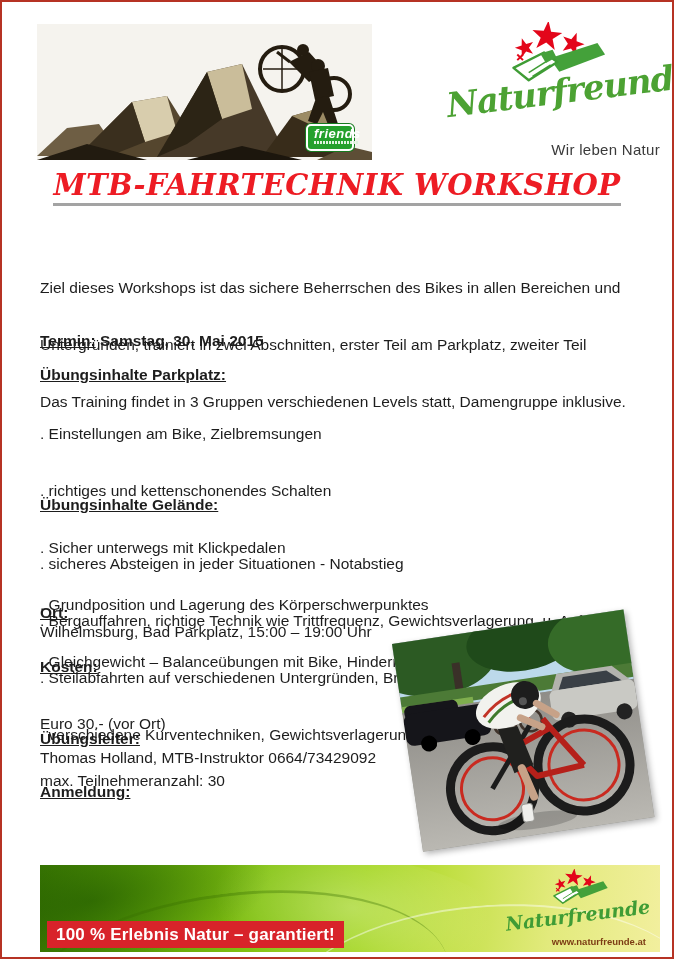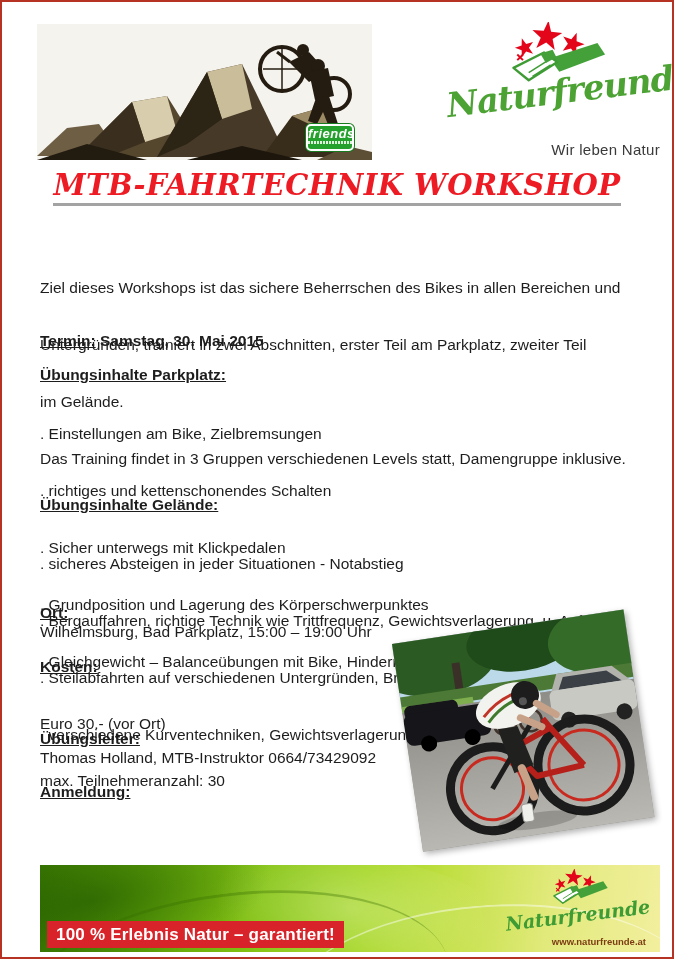--- a/index.html
+++ b/index.html
@@ -9,21 +9,21 @@
     border:2px solid #b63324; overflow:hidden;
     font-family:"Liberation Sans", sans-serif; color:#1d1d1d;
   }
 
   
   .hero { position:absolute; left:35px; top:22px; width:335px; height:136px; background:linear-gradient(90deg,#f7f6f2,#efede7); }
   .hero svg { display:block; }
   .friends-badge {
     position:absolute; left:269px; top:100px; width:48px; height:27px;
     background:#24a02c; border:2px solid #ffffff; border-radius:5px;
-    box-shadow:0 0 0 1px #177a1f; box-sizing:border-box; text-align:center;
+    box-shadow:0 0 0 1px #177a1f; box-sizing:border-box; text-align:center;padding-left:6px;
   }
   .friends-badge .fr-label { display:block; color:#fff; font-style:italic; font-weight:bold; font-size:13px; line-height:15px; letter-spacing:.5px; font-family:"Liberation Sans",sans-serif; }
   .friends-badge .fr-sub { display:block; margin:0 auto; width:44px; height:3px; background:repeating-linear-gradient(90deg,#dff3df 0 2px,transparent 2px 3px); }
 
   
   .brand { position:absolute; left:448px; top:18px; width:212px; height:140px; }
   .brand .emblem { position:absolute; left:52px; top:2px; }
   .nf-script {
     position:absolute; left:-4px; top:52px; width:218px; text-align:center;
     font-family:"DejaVu Serif", serif; font-style:italic; font-weight:bold;
@@ -160,21 +160,20 @@
     <div class="nf-tagline">Wir leben Natur</div>
   </div>
 
   <div class="title-wrap">
     <span class="title-text">MTB-FAHRTECHNIK WORKSHOP</span>
   </div>
 
   <div class="tb b-intro">
     <div>Ziel dieses Workshops ist das sichere Beherrschen des Bikes in allen Bereichen und</div>
     <div>Untergründen, trainiert in zwei Abschnitten, erster Teil am Parkplatz, zweiter Teil</div>
-    <div>im Gelände.</div>
     <div>Das Training findet in 3 Gruppen verschiedenen Levels statt, Damengruppe inklusive.</div>
   </div>
 
   <div class="tb b-termin"><span class="hd">Termin:</span><span> Samstag, 30. Mai 2015</span></div>
 
   <div class="tb b-parkh hd">Übungsinhalte Parkplatz:</div>
   <div class="tb b-park">
     <div>. Einstellungen am Bike, Zielbremsungen</div>
     <div>. richtiges und kettenschonendes Schalten</div>
     <div>. Sicher unterwegs mit Klickpedalen</div>

